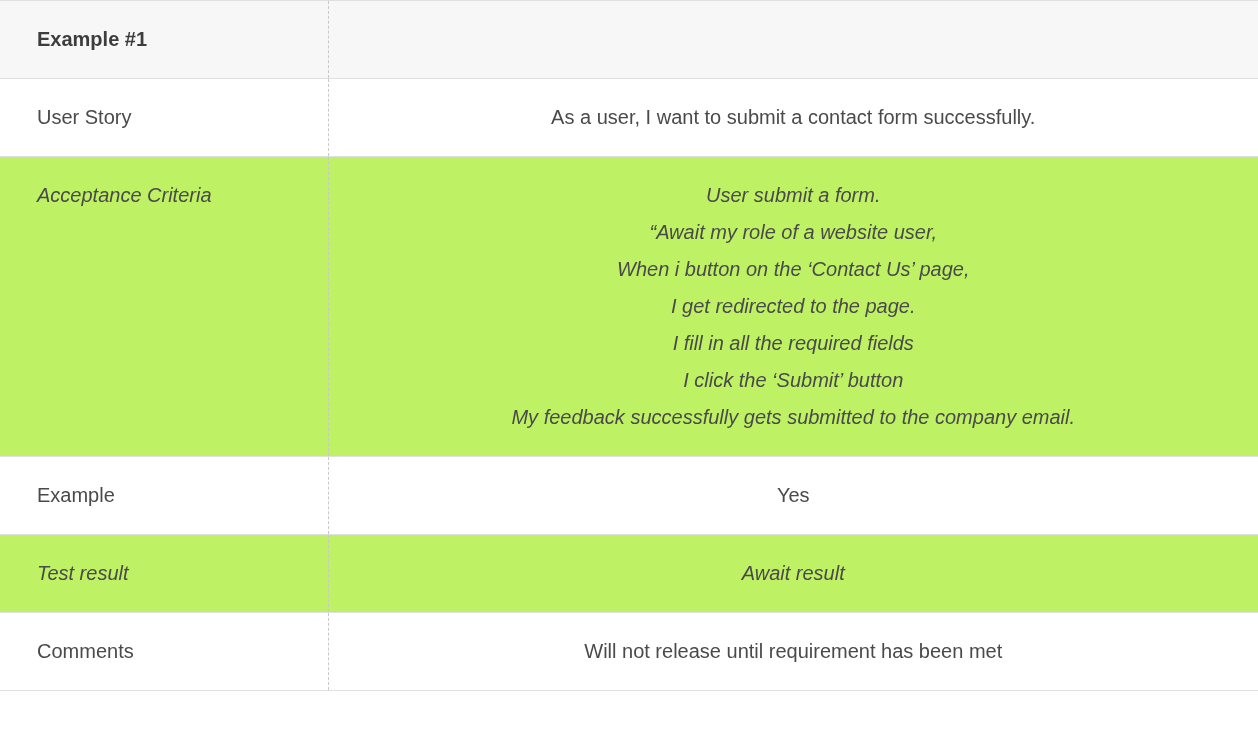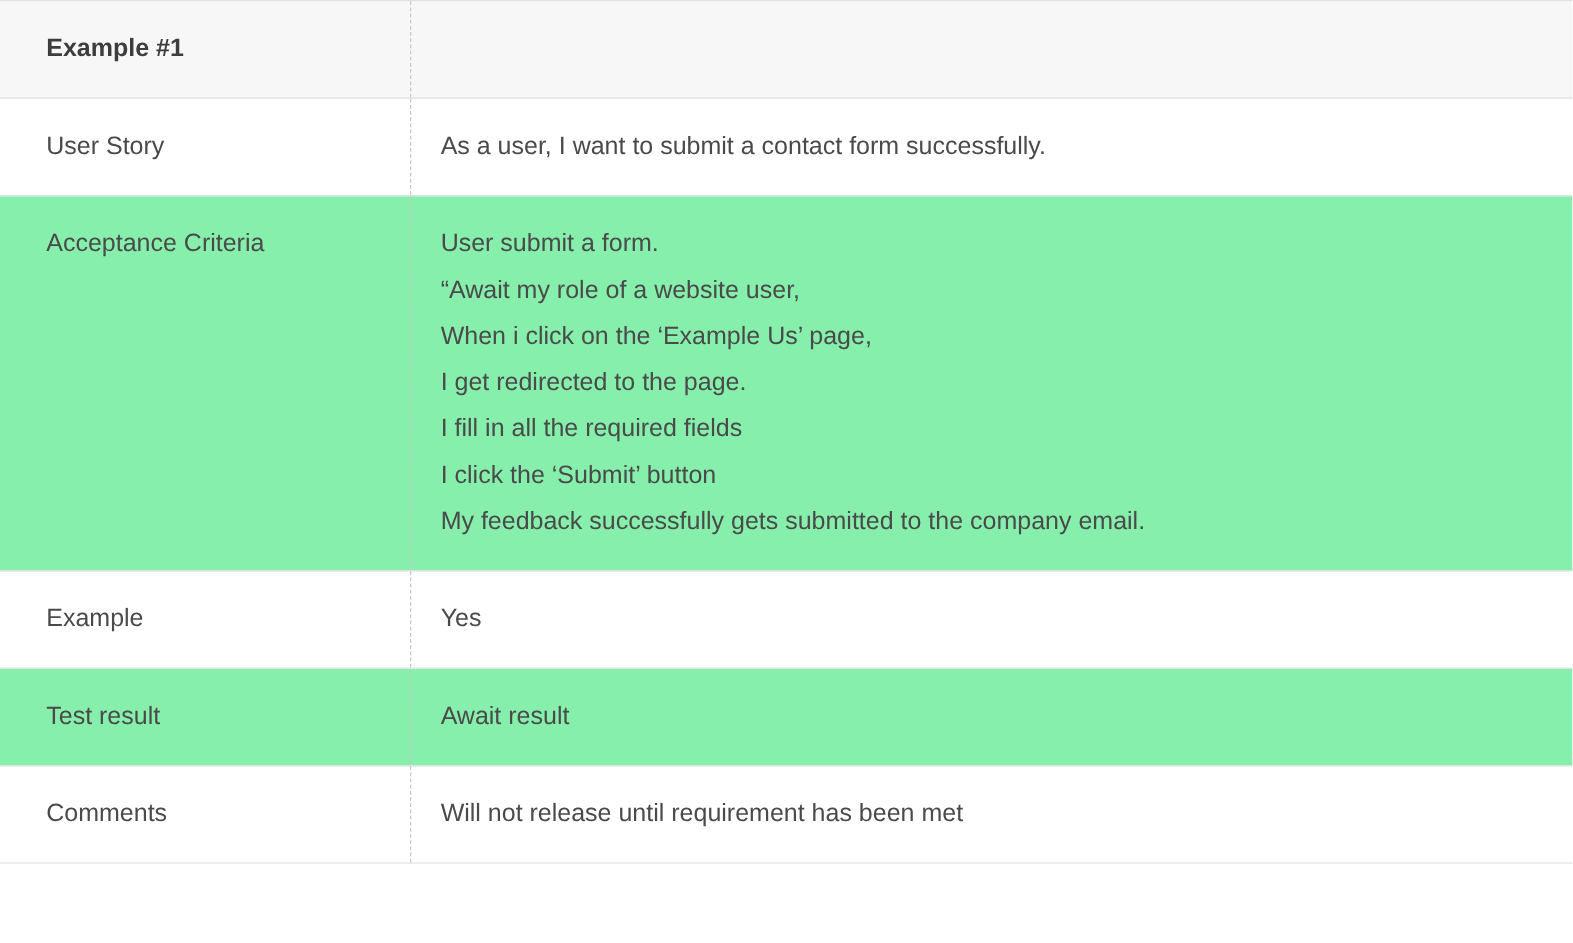--- a/index.html
+++ b/index.html
@@ -29,24 +29,26 @@
     width: 328px;
     border-right: 1px dashed #c8c8c8;
     padding-left: 37px;
   }
   .header-row td {
     background: #f7f7f7;
     font-weight: 600;
     color: #3d3d3d;
   }
   .shaded td {
-    background: #86efac;
+    background: #bef264;
+    font-style: italic;
   }
   .value {
     color: #4a4a4a;
+    text-align: center;
   }
   .ac-line {
     display: block;
   }
 </style>
 </head>
 <body>
 
 <table class="table">
   <tbody>
@@ -58,21 +60,21 @@
   <tr>
     <td class="label">User Story</td>
     <td class="value">As a user, I want to submit a contact form successfully.</td>
   </tr>
 
   <tr class="shaded">
     <td class="label">Acceptance Criteria</td>
     <td class="value">
       <span class="ac-line">User submit a form.</span>
       <span class="ac-line">“Await my role of a website user,</span>
-      <span class="ac-line">When i click on the ‘Example Us’ page,</span>
+      <span class="ac-line">When i button on the ‘Contact Us’ page,</span>
       <span class="ac-line">I get redirected to the page.</span>
       <span class="ac-line">I fill in all the required fields</span>
       <span class="ac-line">I click the ‘Submit’ button</span>
       <span class="ac-line">My feedback successfully gets submitted to the company email.</span>
     </td>
   </tr>
 
   <tr>
     <td class="label">Example</td>
     <td class="value">Yes</td>

